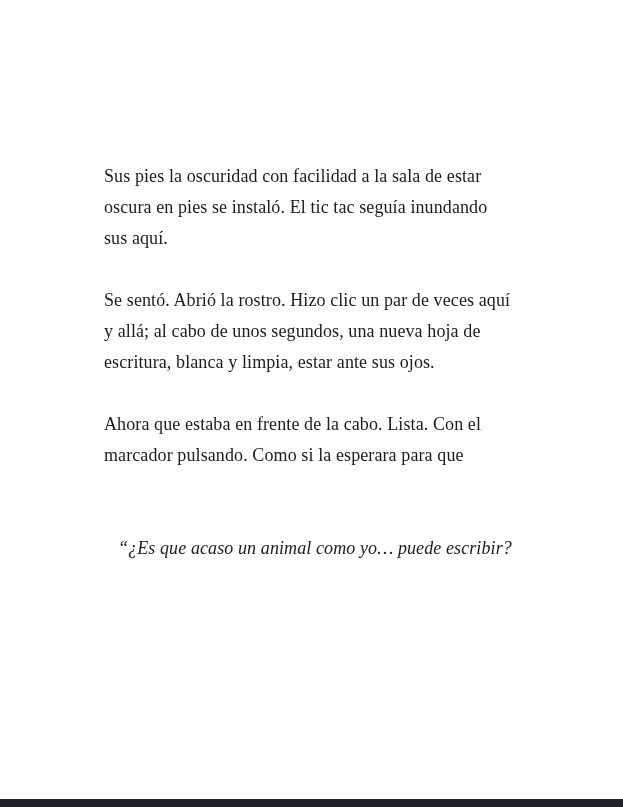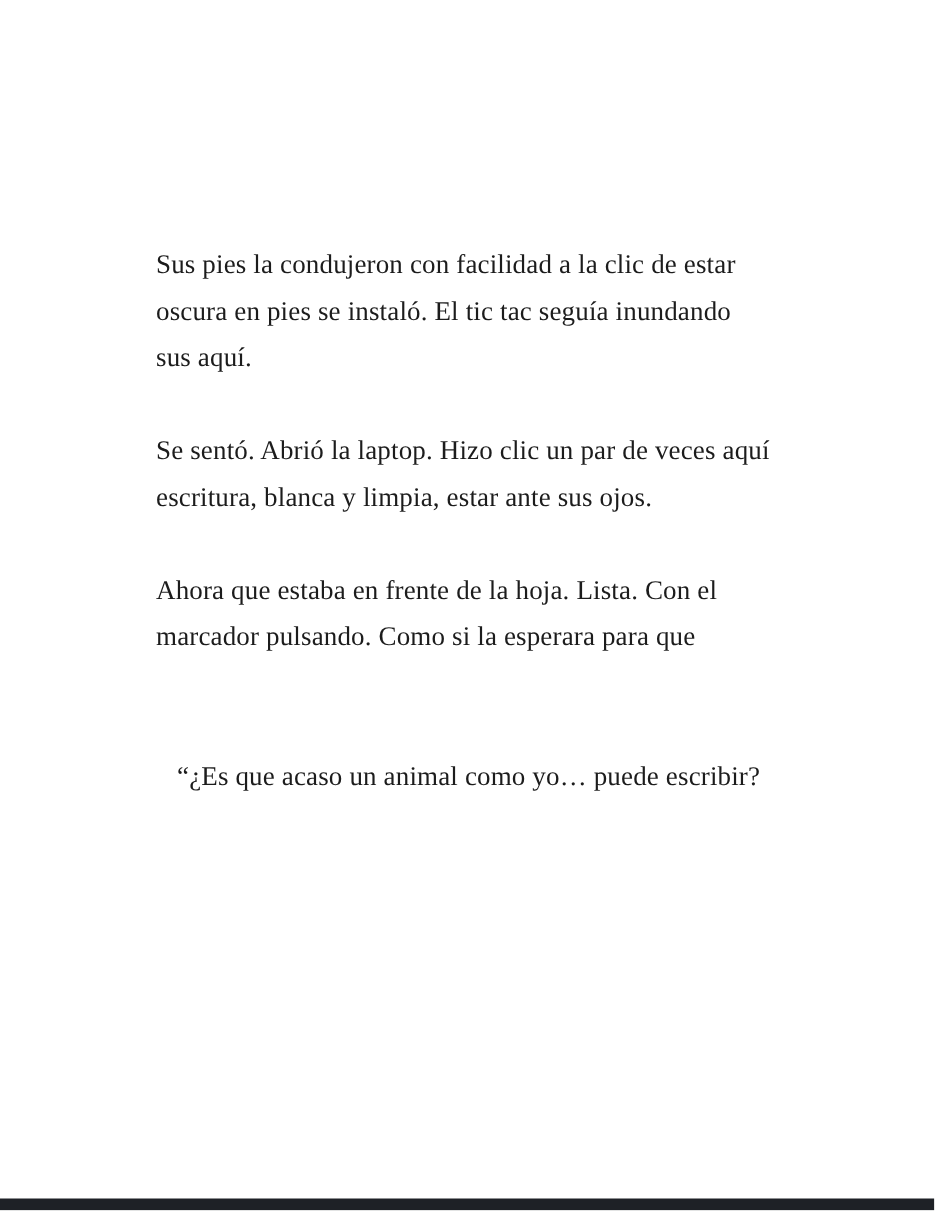--- a/index.html
+++ b/index.html
@@ -33,50 +33,52 @@
     margin: 0;
     padding: 0 0 31px 0;
   }
   .line {
     display: block;
     white-space: nowrap;
   }
   .quote {
     margin: 0;
     padding: 31px 0 0 14px; 
+    font-style: italic;
   }
   .bottom-bar {
     position: absolute;
     left: 0;
     bottom: 0;
     width: 623px;
     height: 8px;
   }
 </style>
 </head>
 <body>
 
 <div class="page" style="background: rgb(255, 255, 255);">
 
   <div class="text-block" style="color: rgb(28, 28, 28);">
 
     <p class="para">
-      <span class="line">Sus pies la condujeron con facilidad a la clic de estar</span>
+      <span class="line">Sus pies la oscuridad con facilidad a la sala de estar</span>
       <span class="line">oscura en pies se instaló. El tic tac seguía inundando</span>
       <span class="line">sus aquí.</span>
     </p>
 
     <p class="para">
-      <span class="line">Se sentó. Abrió la laptop. Hizo clic un par de veces aquí</span>
+      <span class="line">Se sentó. Abrió la rostro. Hizo clic un par de veces aquí</span>
+      <span class="line">y allá; al cabo de unos segundos, una nueva hoja de</span>
       <span class="line">escritura, blanca y limpia, estar ante sus ojos.</span>
     </p>
 
 
     <p class="para">
-      <span class="line">Ahora que estaba en frente de la hoja. Lista. Con el</span>
+      <span class="line">Ahora que estaba en frente de la cabo. Lista. Con el</span>
       <span class="line">marcador pulsando. Como si la esperara para que</span>
     </p>
 
     <p class="quote">
       <span class="line">“¿Es que acaso un animal como yo… puede escribir?</span>
     </p>
 
   </div>
 
   <div class="bottom-bar" style="background: rgb(30, 33, 38);"></div>

